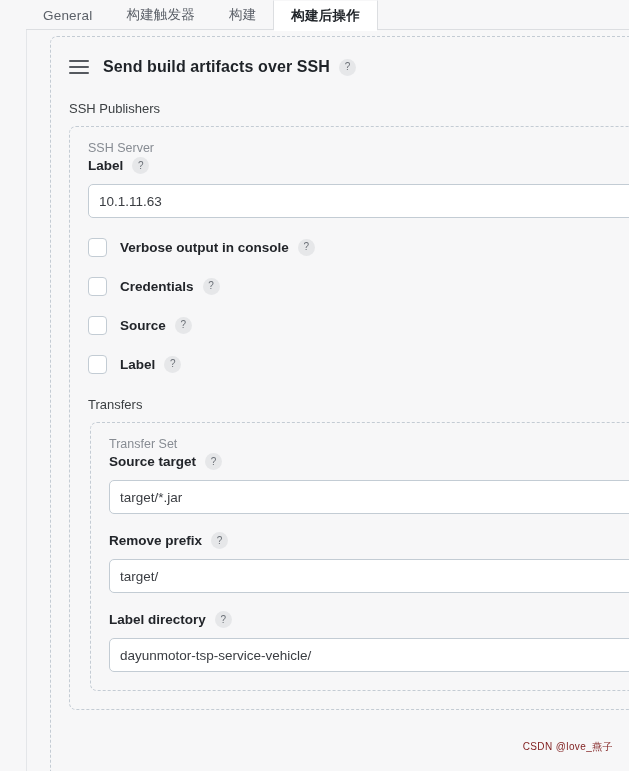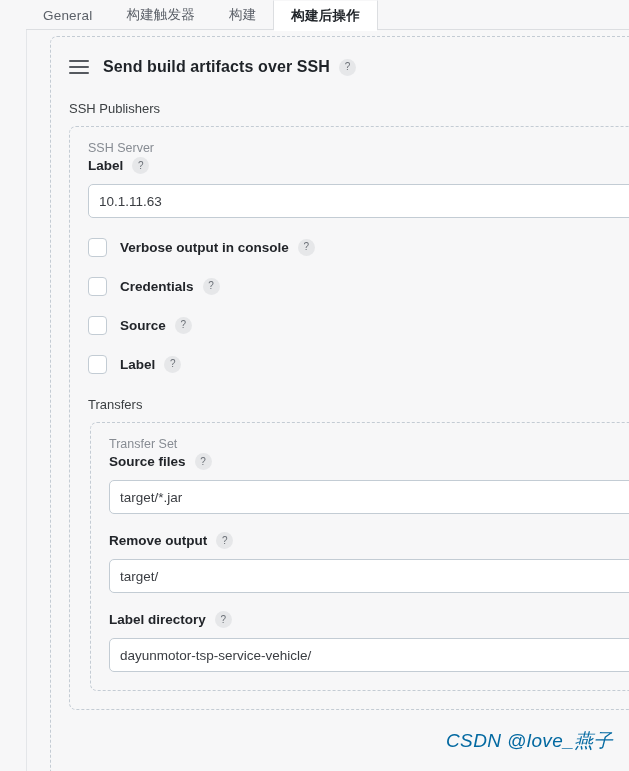--- a/index.html
+++ b/index.html
@@ -231,26 +231,25 @@
     align-items: center;
   }
 
   .spacer-18 { height: 18px; }
 
   
   .watermark {
     position: absolute;
     right: 16px;
     bottom: 17px;
-    font-size: 19px;
-    color: #0369a1;
+    font-size: 10px;
+    color: #7f1d1d;
     letter-spacing: .4px;
     user-select: none;
     white-space: nowrap;
-    font-style: italic;
   }
 </style>
 </head>
 <body>
 
 <div class="tabbar">
   <div class="tab">
       <span>General</span>
     </div>
   <div class="tab">
@@ -328,29 +327,29 @@
         </span>
       </div>
 
       <div class="section-label">Transfers</div>
 
       <div class="panel panel-l3">
 
         <div class="sub-label">Transfer Set</div>
 
         <div class="field-label">
-          <span>Source files</span>
+          <span>Source target</span>
           <span class="help">?</span>
         </div>
         <div class="text-input wide">target/*.jar</div>
 
         <div class="spacer-18"></div>
 
         <div class="field-label">
-          <span>Remove output</span>
+          <span>Remove prefix</span>
           <span class="help">?</span>
         </div>
         <div class="text-input wide">target/</div>
 
         <div class="spacer-18"></div>
 
         <div class="field-label">
           <span>Label directory</span>
           <span class="help">?</span>
         </div>

